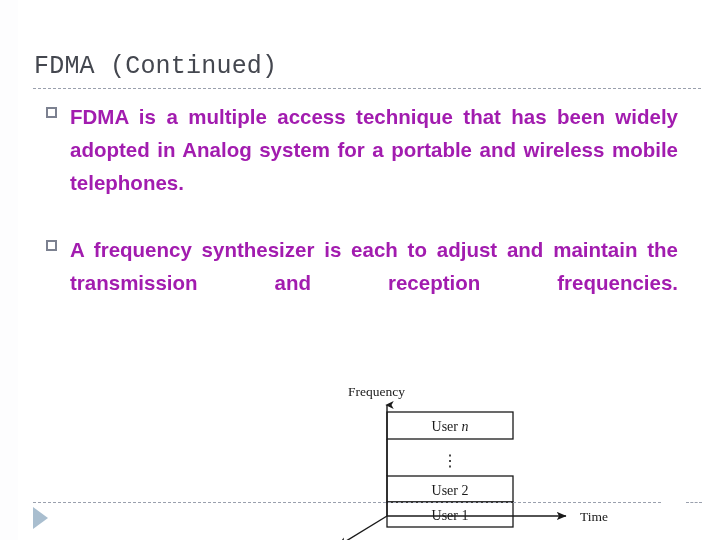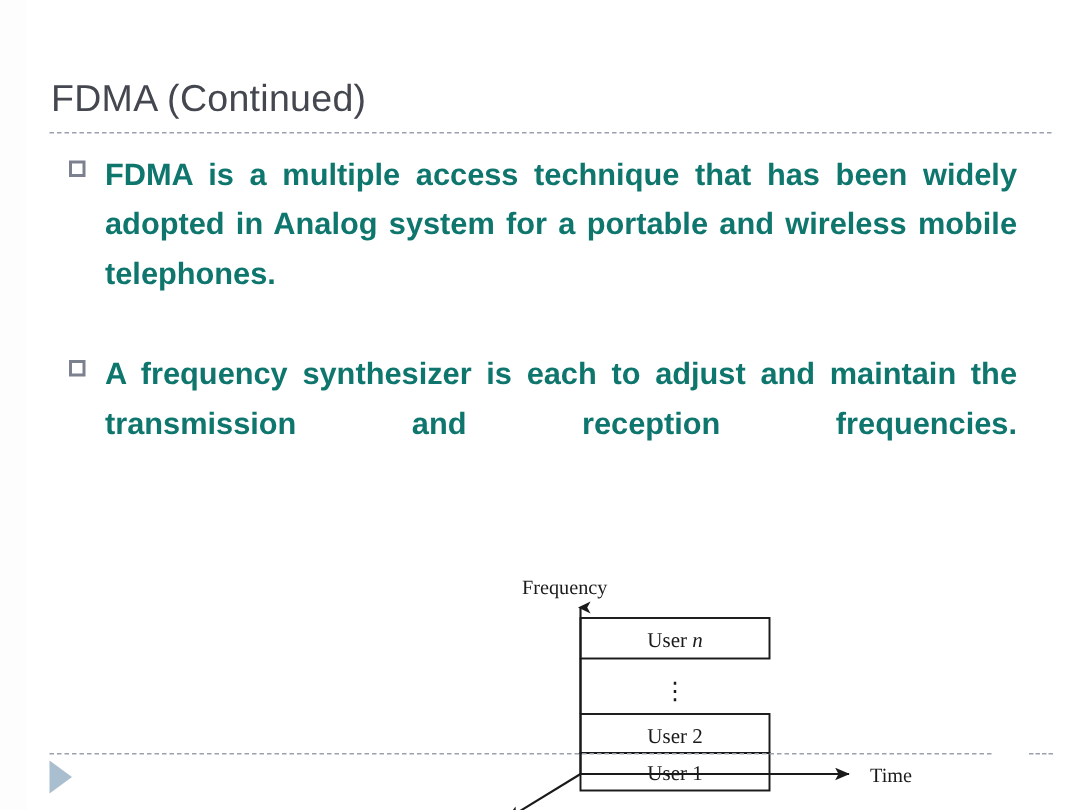--- a/index.html
+++ b/index.html
@@ -34,21 +34,21 @@
 
   
   .slide-title {
     position: absolute;
     left: 34px;
     top: 52px;
     font-size: 25px;
     font-weight: 400;
     color: #44474f;
     letter-spacing: 0.2px;
-    font-family: Liberation Sans, sans-serif;
+    font-family: Liberation Mono, monospace;
     white-space: nowrap;
   }
 
   
   .rule-top {
     position: absolute;
     left: 33px;
     top: 88px;
     width: 668px;
     height: 0;
@@ -105,21 +105,21 @@
     border: 2px solid #7c8190;
     background: #ffffff;
     box-sizing: border-box;
   }
   .bullet-text {
     display: block;
     font-family: "Liberation Sans", sans-serif;
     font-weight: bold;
     font-size: 20.5px;
     line-height: 33px;
-    color: #0f766e;
+    color: #a21caf;
     text-align: justify;
     text-justify: inter-word;
   }
   .bullet-text::after {
     content: "";
     display: inline-block;
     width: 100%;
   }
 
   

